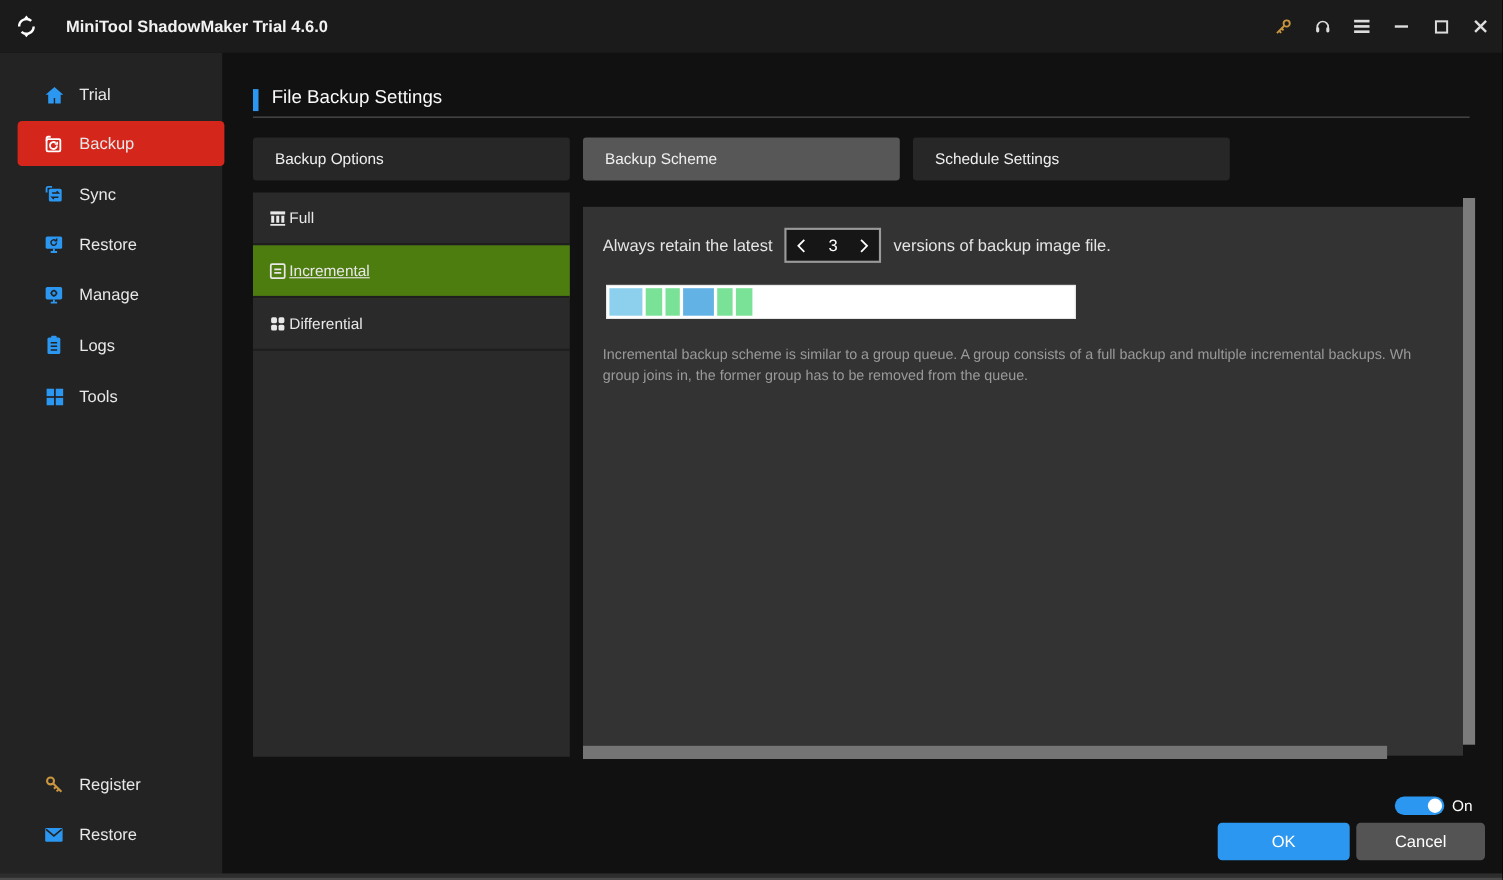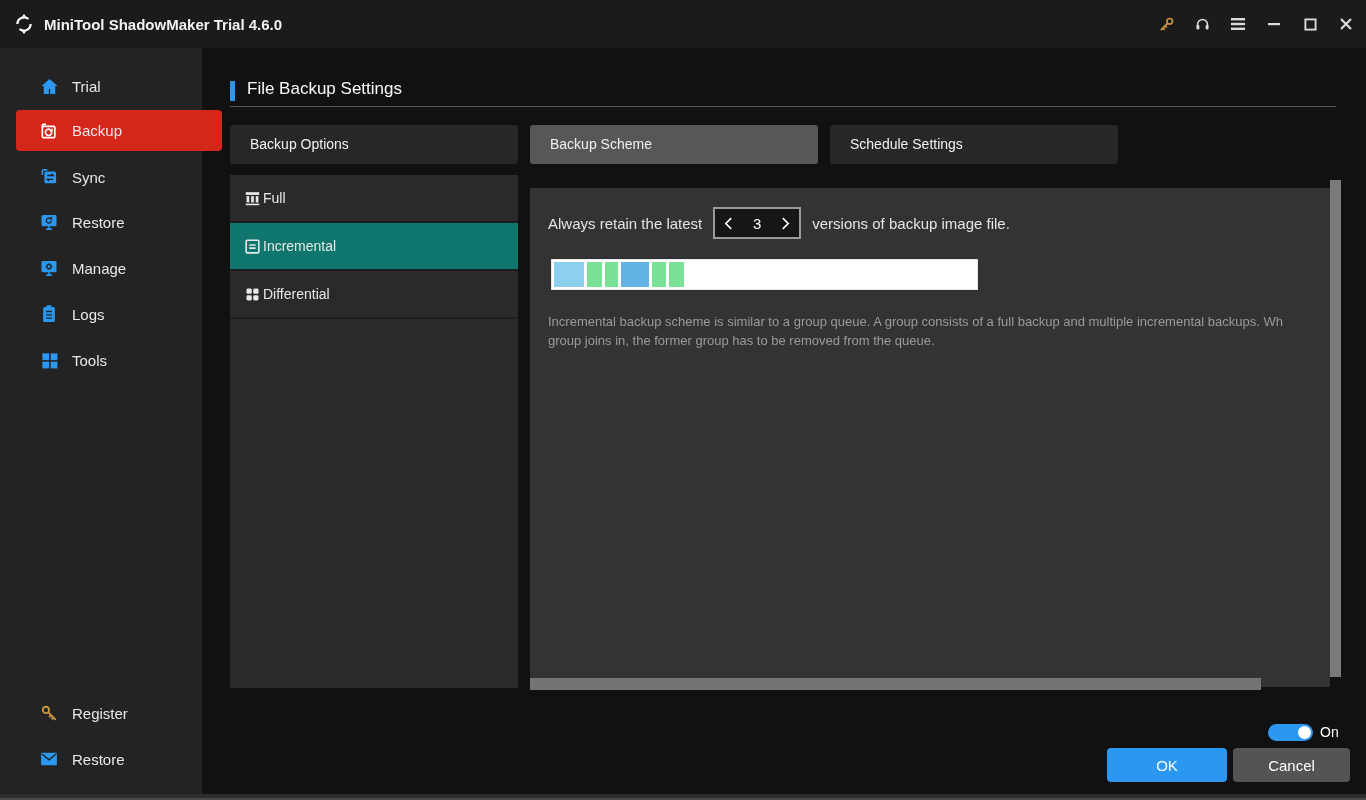--- a/index.html
+++ b/index.html
@@ -4,52 +4,52 @@
 <style>
   * { margin:0; padding:0; box-sizing:border-box; }
   html,body { width:1366px; height:800px; background:#000; overflow:hidden;
               font-family:"Liberation Sans", sans-serif; }
   .window { position:relative; width:1366px; height:800px; background:#111111; overflow:hidden; }
 
   
   .titlebar { position:absolute; left:0; top:0; width:1366px; height:48px; background:#1b1b1b;
               display:flex; align-items:center; }
   .logo { width:24px; height:24px; margin-left:12px; display:flex; align-items:center; justify-content:center; color:#fff; }
-  .win-title { margin-left:8px; font-size:15px; font-weight:bold; color:#f2f2f2; }
+  .win-title { margin-left:24px; font-size:15px; font-weight:bold; color:#f2f2f2; }
   .tb-icons { margin-left:auto; display:flex; align-items:center; height:48px; padding-right:2px; }
   .tb-btn { width:36px; height:48px; display:flex; align-items:center; justify-content:center; color:#dcdcdc; cursor:pointer; }
   .tb-btn.gold { color:var(--key-gold); }
 
   
   .sidebar { position:absolute; left:0; top:48px; width:202px; height:752px; background:#232323; }
   .nav-item { position:absolute; left:0; width:202px; height:40px; display:flex; align-items:center;
               padding-left:38px; gap:12px; color:#e8e8e8; font-size:15px; cursor:pointer; }
   .nav-item .icon { width:22px; height:22px; display:flex; align-items:center; justify-content:center;
                     color:var(--accent-blue); flex:0 0 22px; }
-  .nav-item.active { left:16px; width:206px; height:41px; background:var(--active-red); border-radius:4px;
+  .nav-item.active { left:16px; width:188px; height:41px; background:var(--active-red); border-radius:4px;
                      padding-left:22px;align-items:center; }
   .nav-item.active .icon { color:#ffffff; }
   .nav-item.gold-icon .icon { color:var(--key-gold); }
 
   
   .page-accent { position:absolute; left:230px; top:81px; width:5px; height:20px; background:var(--accent-blue); }
   .page-title { position:absolute; left:247px; top:79px; font-size:17px; color:#fafafa; }
   .header-rule { position:absolute; left:230px; top:106px; width:1106px; height:1px; background:#575757; }
 
   
   .tab { position:absolute; top:125px; width:288px; height:39px; line-height:39px; padding-left:20px;
          background:#272727; color:#f0f0f0; font-size:14px; border-radius:3px; cursor:pointer; }
   .tab.active { background:#575757; }
 
   
   .scheme-menu { position:absolute; left:230px; top:175px; width:288px; height:513px; background:#2a2a2a; }
   .scheme-item { height:48px; display:flex; align-items:center; padding-left:12px; gap:1px;
                  color:#e8e8e8; font-size:14px; border-bottom:2px solid #1e1e1e; cursor:pointer; }
   .scheme-item .icon { width:20px; height:20px; display:flex; align-items:center; justify-content:center; color:#e8e8e8; }
-  .scheme-item.active { background:#0f766e; }
+  .scheme-item.active { background:#4d7c0f;text-decoration:underline; }
 
   
   .main-panel { position:absolute; left:530px; top:188px; width:800px; height:499px; background:#333333; overflow:hidden; }
   .retain-row { position:absolute; left:18px; top:19px; height:32px; display:flex; align-items:center;
                 color:#e5e5e5; font-size:15px; white-space:nowrap; }
   .stepper { width:88px; height:32px; margin:0 11px; border:2px solid #9a9a9a; background:#161616;
              display:flex; align-items:center; }
   .stepper .chev { width:27px; height:100%; display:flex; align-items:center; justify-content:center;
                    color:#fff; cursor:pointer; }
   .stepper .val { flex:1; text-align:center; color:#fff; font-size:15px; }

